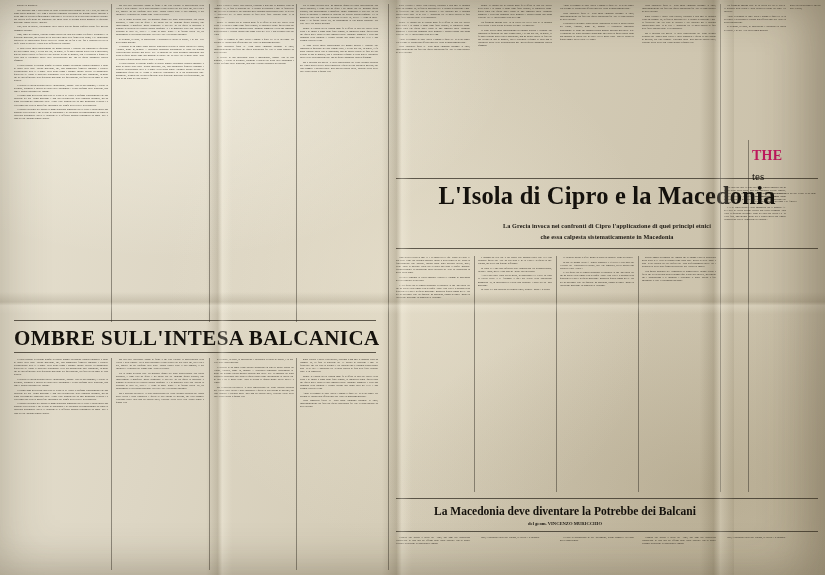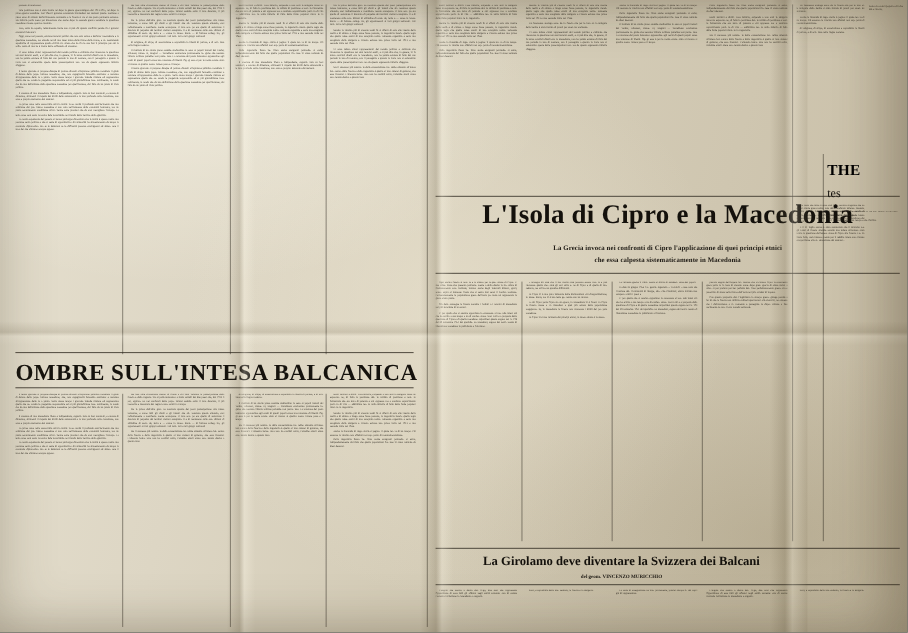--- a/index.html
+++ b/index.html
@@ -151,21 +151,21 @@
     color: #1d1913;
     font-weight: bold;
   }
   #right-head-1 {
     position: absolute;
     left: 752px;
     top: 148px;
     width: 66px;
     font-weight: bold;
     font-size: 14px;
-    color: #000000;
+    color: #be185d;
     letter-spacing: 0.2px;
   }
   #right-head-2 {
     position: absolute;
     left: 752px;
     top: 170px;
     width: 66px;
     font-weight: normal;
     font-size: 11px;
     color: #14110c;
@@ -310,21 +310,21 @@
   </div>
 
   <div id="right-head-1">THE</div>
   <div id="right-head-2">tes</div>
   <div class="col tiny" style="left:752px; top:192px; width:66px; height:120px; text-align:left;">
     <p>The Mace- give a k unders trated to the Ma- cedon- to the ment of tion from its bet- ween t...</p>
     <p>Il popolo macedone un tempo e de- finitivo.</p>
   </div>
 
   <div class="rule" style="left:396px; top:498px; width:422px; height:0.8px;"></div>
-  <div id="headline-macedonia">La Girolamo deve diventare la Svizzera dei Balcani</div>
+  <div id="headline-macedonia">La Macedonia deve diventare la Potrebbe dei Balcani</div>
   <div id="byline-macedonia">del geom. VINCENZO MURICCHIO</div>
   <div class="rule" style="left:396px; top:531px; width:422px; height:0.6px;"></div>
 
   <div class="col tiny" style="left:396px; top:536px; width:74px; height:38px;">
     <p>L'angolo che oscura a dietro del- l'Ego, due anni che rappresenta Opposizione di essa tutti gli affermi negli entità corrente: con di oscure Postanza invitazione la Macedonia a organiz-</p>
   </div>
   <div class="col tiny" style="left:478px; top:536px; width:74px; height:38px;">
     <p>zarsi, e soprattutto della Ma- cedonia, la Grecia e la Bulgaria.</p>
   </div>
   <div class="col tiny" style="left:560px; top:536px; width:74px; height:38px;">

